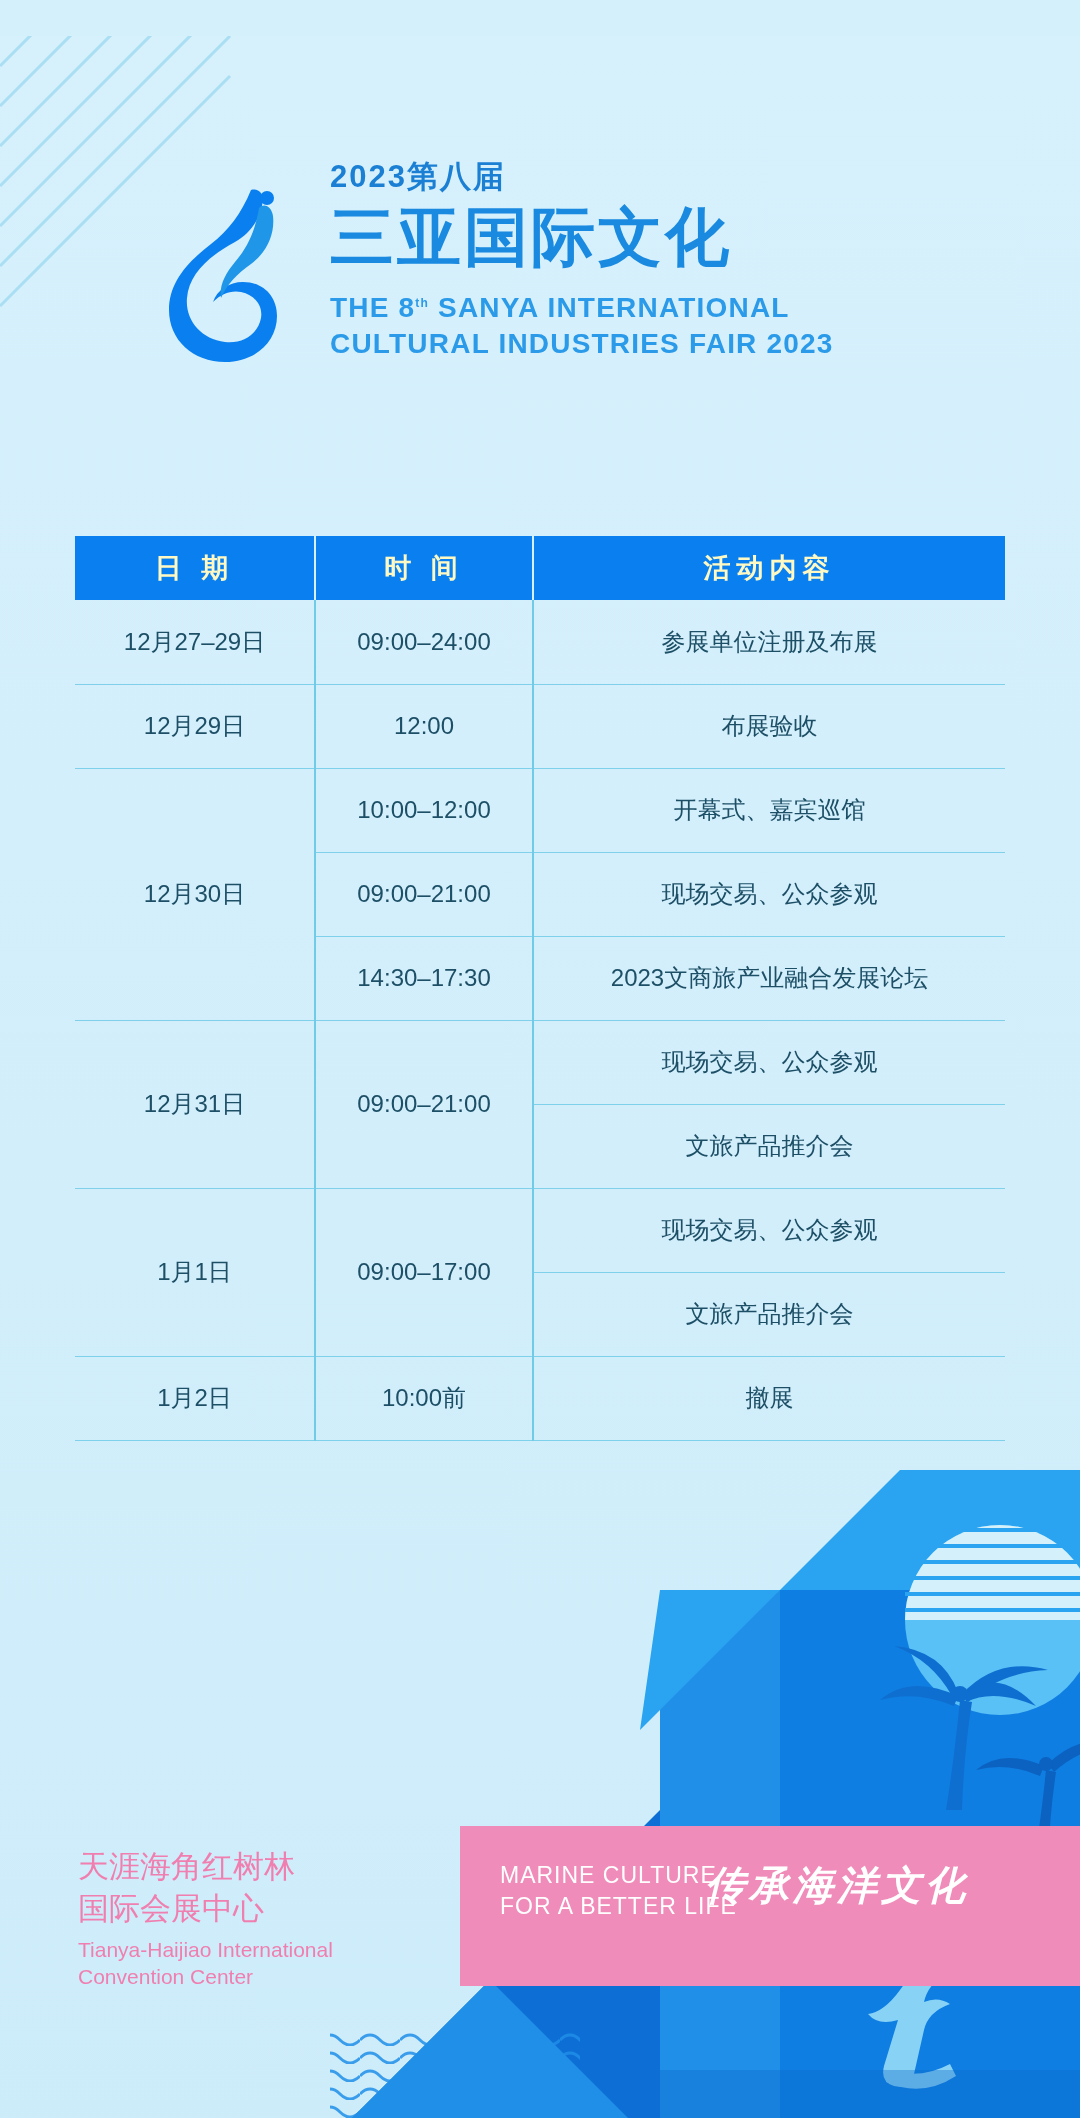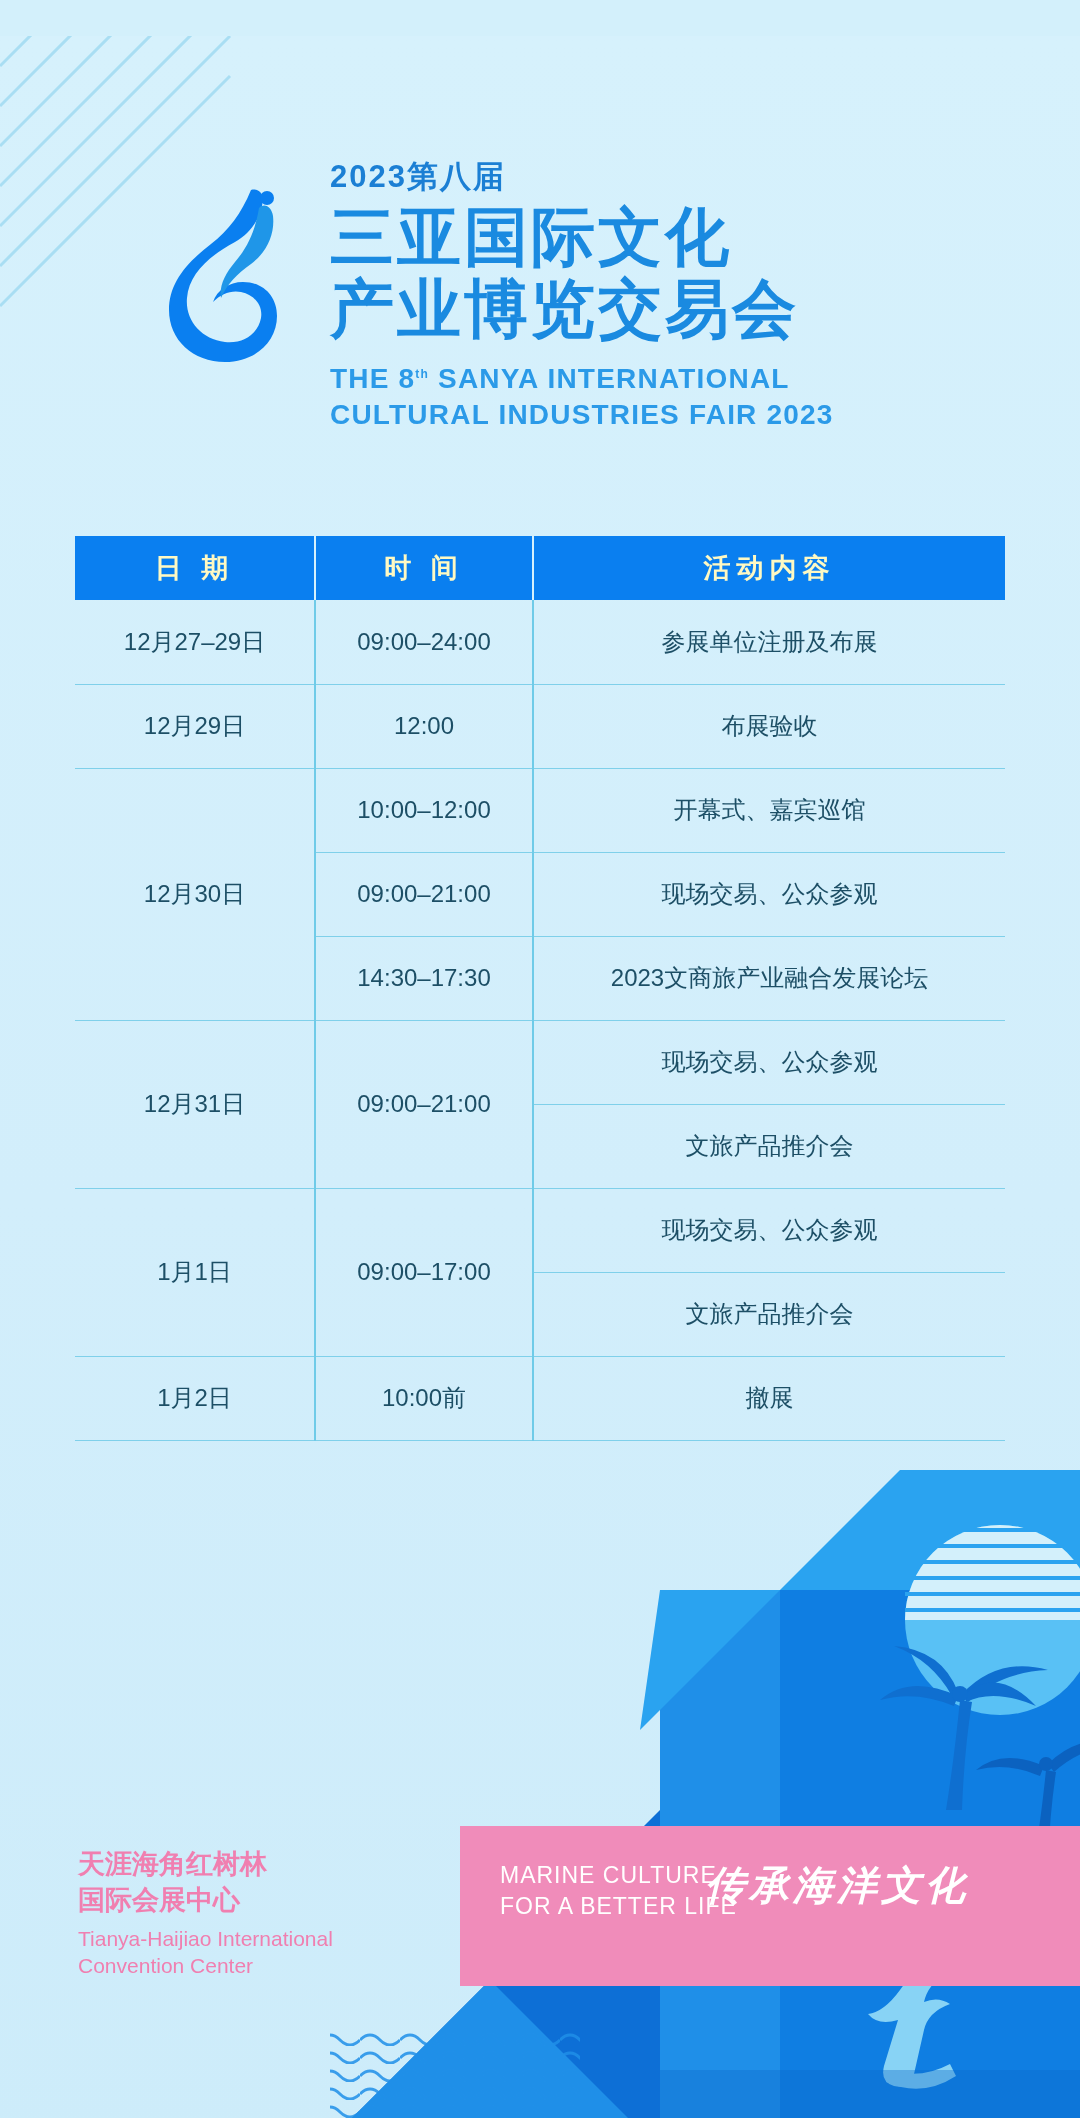--- a/index.html
+++ b/index.html
@@ -125,23 +125,23 @@
     color: #1a8ae0;
     letter-spacing: 1px;
   }
   .venue {
     position: absolute;
     left: 78px;
     top: 1810px;
     color: #f07fb0;
   }
   .venue .cn {
-    font-size: 27px;
+    font-size: 31px;
     line-height: 1.35;
-    font-weight: 700;
+    font-weight: 400;
   }
   .venue .en {
     margin-top: 6px;
     font-size: 21px;
     line-height: 1.3;
   }
 
   
   .bottom-art {
     position: absolute;
@@ -216,21 +216,20 @@
         <path d="M96 4 C86 28 74 44 56 58 C30 78 14 98 14 124 C14 154 38 176 70 176 C100 176 122 156 122 130 C122 110 108 96 88 96 C74 96 62 104 58 116 C66 108 76 104 86 106 C100 109 108 120 106 132 C103 148 88 158 70 156 C46 153 30 134 32 112 C34 88 54 70 80 56 C96 47 106 32 108 14 C108 8 104 2 96 4 Z" fill="#0a7ff0"></path>
         <path d="M104 22 C100 46 92 62 80 76 C70 88 64 100 66 112 C72 98 82 88 96 78 C112 66 120 48 118 30 C117 22 110 16 104 22 Z" fill="#1f96e8"></path>
         <circle cx="112" cy="12" r="7" fill="#0a7ff0"></circle>
       </svg>
     </div>
 
     <div class="title-block">
       <div class="edition">2023第八届</div>
       <div class="cn-title">
         <span>三亚国际文化</span>
-        <span class="line2">产业博览交易会</span>
       </div>
       <div class="en-title">
         <div>
           <span>THE 8</span><sup>th</sup><span> SANYA INTERNATIONAL</span>
         </div>
         <div>CULTURAL INDUSTRIES FAIR 2023</div>
       </div>
     </div>
   </div>
 

